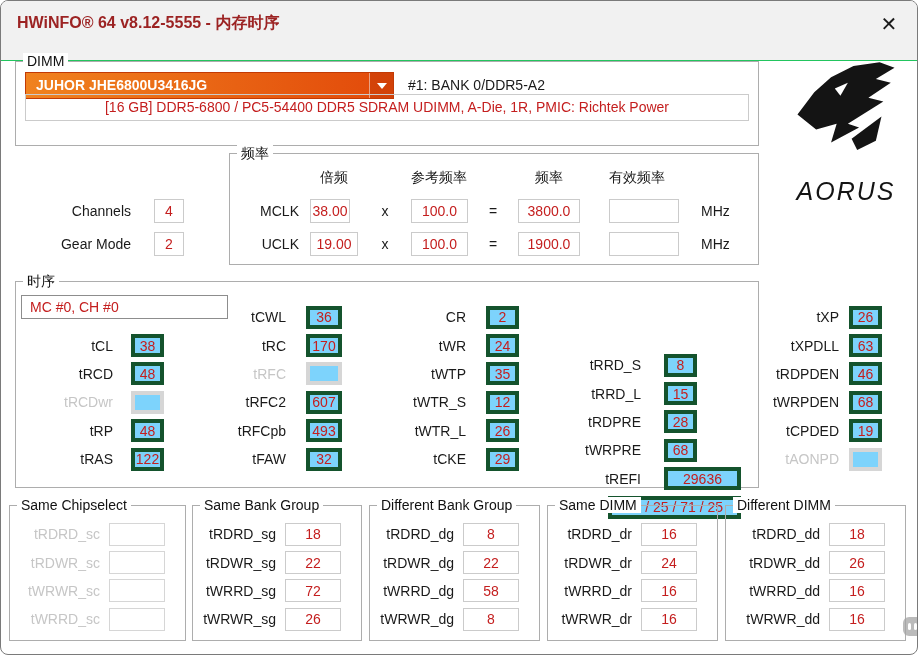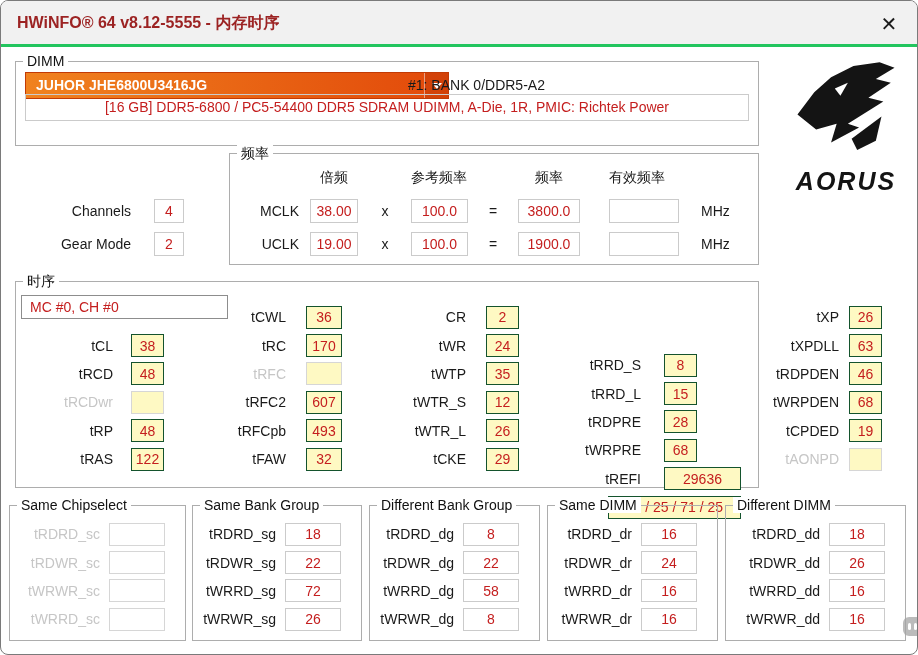--- a/index.html
+++ b/index.html
@@ -1,67 +1,67 @@
 <!DOCTYPE html>
 <html lang="zh"><head>
 <meta charset="utf-8">
 <style>
   * { margin:0; padding:0; box-sizing:border-box; }
   body { font-family:"Liberation Sans","DejaVu Sans",sans-serif; background:#ffffff; width:918px; height:655px; }
   .window { position:relative; width:918px; height:655px; background:#ffffff; border:1px solid #7a7a7a; border-radius:8px; overflow:hidden; }
 
   
-  .titlebar { position:absolute; left:0; top:0; right:0; height:46px; background:#f1f1f1; border-bottom:3px solid #22c55e; }
+  .titlebar { position:absolute; left:0; top:0; right:0; height:60px; background:#f1f1f1; border-bottom:1px solid #22c55e; }
   .title { position:absolute; left:16px; top:12px; font-size:16px; font-weight:bold; color:#9c2323; }
   .close-btn { position:absolute; right:14px; top:9px; width:28px; height:28px; display:flex; align-items:center; justify-content:center; font-size:20px; color:#1a1a1a; cursor:pointer; }
 
   
   .group { position:absolute; border:1px solid #adadad; background:transparent; }
   .gtitle { position:absolute; top:-9px; left:7px; background:#ffffff; padding:0 4px; font-size:14px; color:#111; white-space:nowrap; }
 
   
   .lbl { position:absolute; font-size:14px; color:#1a1a1a; height:23px; line-height:23px; white-space:nowrap; }
   .r { text-align:right; }
   .vbox { position:absolute; height:24px; border:1px solid #cbcbcb; background:#fff; color:#c41e1e; font-size:14px; text-align:center; line-height:22px; }
 
   
-  .combo { position:absolute; left:24px; top:71px; width:424px; height:27px; background:linear-gradient(90deg,#f0821f,#e2490a); border:1px solid #c23a05; color:#fff; font-weight:bold; font-size:14px; line-height:25px; padding-left:10px; cursor:pointer; }
+  .combo { position:absolute; left:24px; top:71px; width:369px; height:27px; background:linear-gradient(90deg,#f0821f,#e2490a); border:1px solid #c23a05; color:#fff; font-weight:bold; font-size:14px; line-height:25px; padding-left:10px; cursor:pointer; }
   .combo-arrow { position:absolute; right:0; top:0; bottom:0; width:24px; border-left:1px solid rgba(255,255,255,.5); background:rgba(120,20,0,.15); display:flex; align-items:center; justify-content:center; }
   .tri { width:0; height:0; border-left:5px solid transparent; border-right:5px solid transparent; border-top:6px solid #fff; }
   .details { position:absolute; left:24px; top:93px; width:724px; height:27px; border:1px solid #cbcbcb; color:#c41e1e; font-size:14px; text-align:center; line-height:25px; }
 
   
   .chsel { position:absolute; left:20px; top:294px; width:207px; height:24px; border:1px solid #8d8d8d; color:#c41e1e; font-size:14px; line-height:22px; padding-left:8px; background:#fff; cursor:pointer; }
 
   
   .tcol { position:absolute; top:302px; display:flex; flex-direction:column; }
   .trow { display:flex; align-items:center; height:28.4px; }
   .trow .lab { font-size:14px; color:#1a1a1a; text-align:right; white-space:nowrap; flex:none; }
-  .trow .box { height:23px; border:1px solid #14532d; background:#fef9c3; color:#c41e1e; font-size:14px; display:flex; align-items:center; justify-content:center; flex:none; }
+  .trow .box { height:23px; border:4px solid #14532d; background:#7dd3fc; color:#c41e1e; font-size:14px; display:flex; align-items:center; justify-content:center; flex:none; }
   .trow.dis .lab { color:#c6c6c6; }
   .trow.dis .box { border-color:#d6d6d6; }
   .c1 { left:30px; }  .c1 .lab{width:82px;}  .c1 .box{width:33px; margin-left:18px;}
   .c2 { left:175px; } .c2 .lab{width:110px;} .c2 .box{width:36px; margin-left:20px;}
   .c3 { left:360px; } .c3 .lab{width:105px;} .c3 .box{width:33px; margin-left:20px;}
   .c4 { left:530px;margin-top:48px; } .c4 .lab{width:110px;} .c4 .box{width:33px; margin-left:23px;}
   .c4 .trow.refi .box{width:77px;}
   .c4 .trow.rtl .lab{width:67px;} .c4 .trow.rtl .box{width:133px; margin-left:10px;}
   .c5 { left:735px; } .c5 .lab{width:103px;} .c5 .box{width:33px; margin-left:10px;}
 
   
   .bgroup .brows { margin-top:14px; display:flex; flex-direction:column; }
   .brow { height:28.4px; display:flex; align-items:center; justify-content:flex-end; padding-right:20px; }
   .brow .lab { font-size:14px; color:#1a1a1a; white-space:nowrap; }
   .brow .box { width:56px; height:23px; margin-left:9px; border:1px solid #cbcbcb; background:#fff; color:#c41e1e; font-size:14px; display:flex; align-items:center; justify-content:center; flex:none; }
   .brow.dis .lab { color:#c6c6c6; }
   .brow.dis .box { border-color:#d6d6d6; }
 
   
   .brand { position:absolute; left:782px; top:54px; width:126px; text-align:center; }
-  .brand-name { font-size:25px; font-weight:bold; font-style:italic; letter-spacing:2px; color:#141414; margin-top:2px; }
+  .brand-name { font-size:25px; font-weight:normal; font-style:italic; letter-spacing:2px; color:#141414; margin-top:12px; }
 
   
   .watermark { position:absolute; right:-6px; bottom:2px; display:flex; flex-direction:column; align-items:center; opacity:.75; }
   .wm-icon { width:19px; height:19px; border-radius:6px; background:#a5a5a5; display:flex; gap:3px; align-items:center; justify-content:center; }
   .wm-icon .eye { width:3px; height:7px; background:#fff; border-radius:2px; }
   .wm-text { writing-mode:vertical-rl; font-size:16px; color:#a5a5a5; letter-spacing:4px; margin-top:4px; }
 </style>
 </head>
 <body>
 
@@ -104,21 +104,21 @@
 
   <div class="group" style="left:228px; top:152px; width:530px; height:112px;">
     <div class="gtitle">频率</div>
   </div>
   <div class="lbl" style="left:303px; top:165px; width:60px; text-align:center;">倍频</div>
   <div class="lbl" style="left:398px; top:165px; width:80px; text-align:center;">参考频率</div>
   <div class="lbl" style="left:518px; top:165px; width:60px; text-align:center;">频率</div>
   <div class="lbl" style="left:596px; top:165px; width:80px; text-align:center;">有效频率</div>
 
   <div class="lbl r" style="left:240px; top:199px; width:58px;">MCLK</div>
-  <div class="vbox" style="left:309px; top:198px; width:48px;">38.00</div>
+  <div class="vbox" style="left:309px; top:198px; width:40px;">38.00</div>
   <div class="lbl" style="left:376px; top:199px; width:16px; text-align:center;">x</div>
   <div class="vbox" style="left:410px; top:198px; width:57px;">100.0</div>
   <div class="lbl" style="left:484px; top:199px; width:16px; text-align:center;">=</div>
   <div class="vbox" style="left:517px; top:198px; width:62px;">3800.0</div>
   <div class="vbox" style="left:608px; top:198px; width:70px;"></div>
   <div class="lbl" style="left:700px; top:199px;">MHz</div>
 
   <div class="lbl r" style="left:240px; top:232px; width:58px;">UCLK</div>
   <div class="vbox" style="left:309px; top:231px; width:48px;">19.00</div>
   <div class="lbl" style="left:376px; top:232px; width:16px; text-align:center;">x</div>

